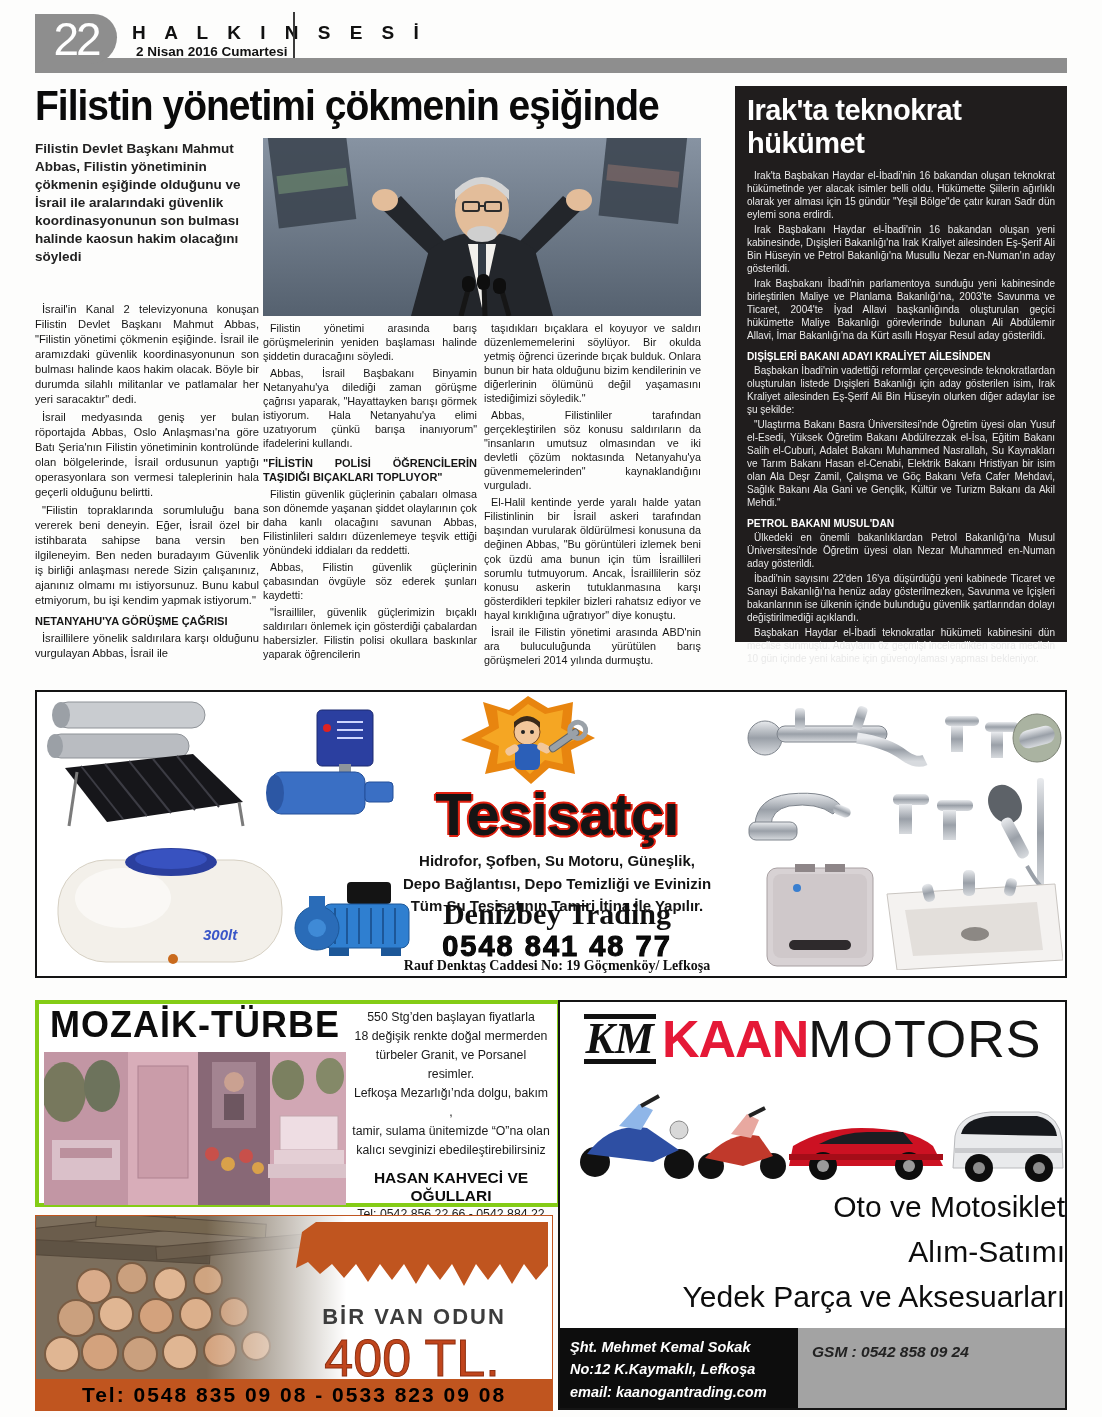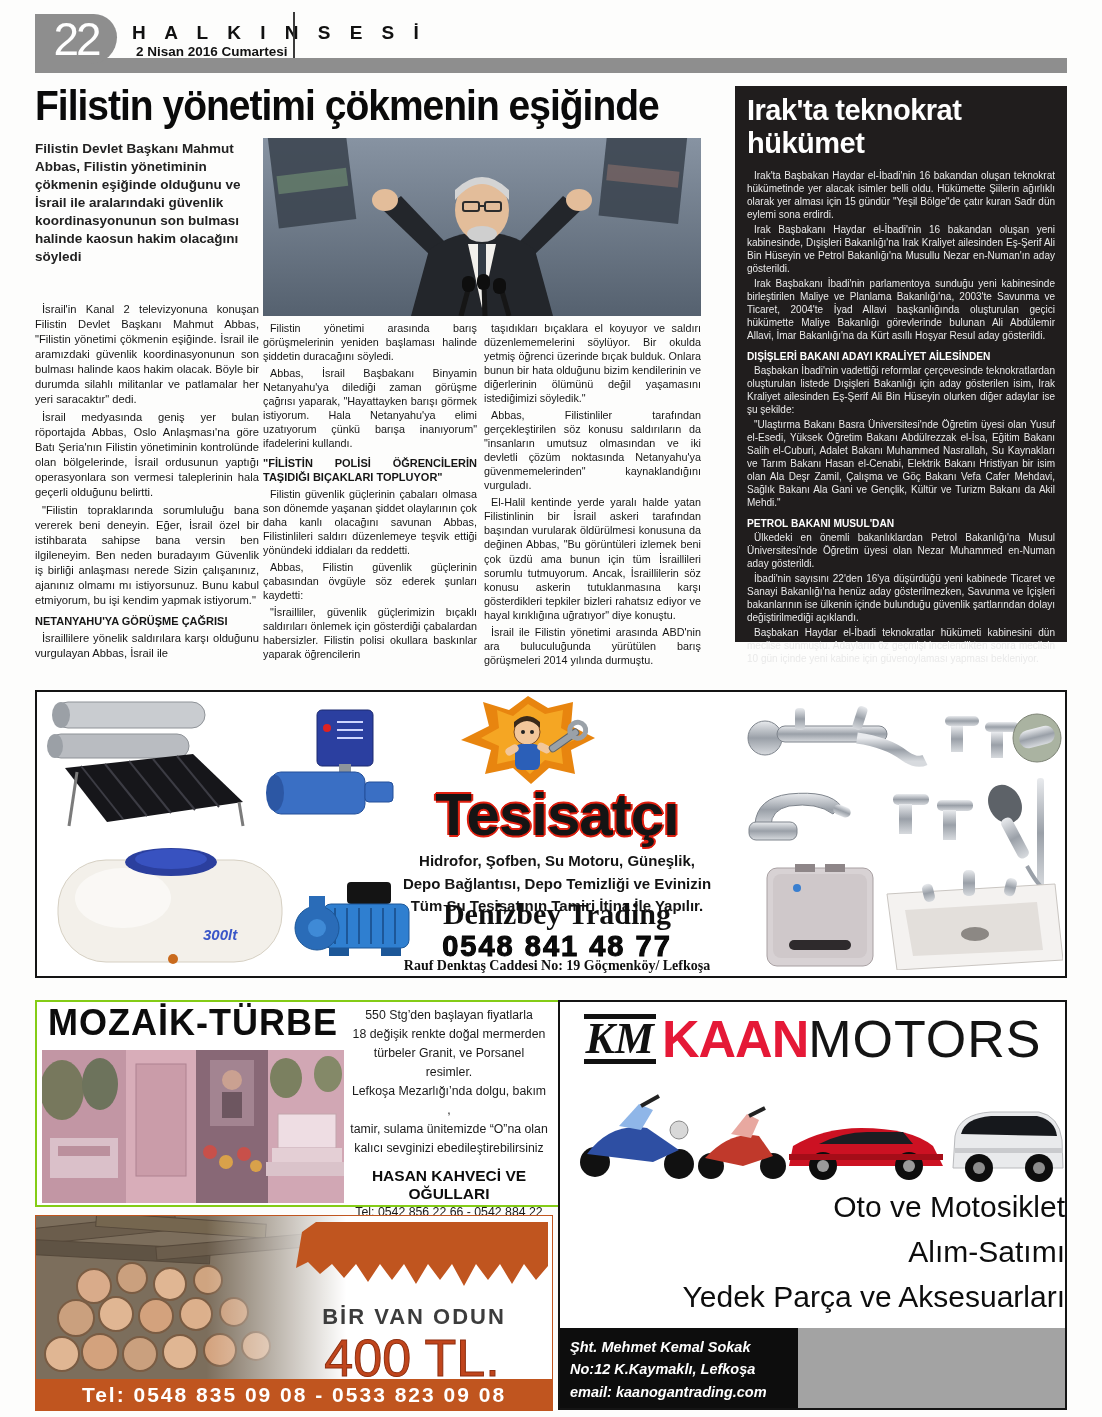--- a/index.html
+++ b/index.html
@@ -46,21 +46,21 @@
   .tz-services{position:absolute;left:330px;top:158px;width:380px;text-align:center;font-size:15px;
                font-weight:bold;color:#141414;line-height:1.5;}
   .tz-company{position:absolute;left:330px;top:205px;width:380px;text-align:center;
               font-family:"Liberation Serif",serif;font-size:30px;font-weight:bold;color:#101010;}
   .tz-phone{position:absolute;left:330px;top:238px;width:380px;text-align:center;font-size:29px;
             font-weight:bold;letter-spacing:2px;color:#0d0d0d;-webkit-text-stroke:1px #000;}
   .tz-address{position:absolute;left:300px;top:266px;width:440px;text-align:center;
               font-family:"Liberation Serif",serif;font-size:14px;font-weight:bold;color:#101010;}
 
   
-  .mozaik{position:absolute;left:35px;top:1000px;width:526px;height:207px;border:2px solid #84cc16;
+  .mozaik{position:absolute;left:35px;top:1000px;width:526px;height:207px;border:4px solid #84cc16;
           background:#fff;box-sizing:border-box;}
   .mz-title{position:absolute;left:6px;top:0px;width:300px;text-align:center;font-size:36px;
             font-weight:bold;letter-spacing:1px;color:#0c0c0c;}
   .mz-photos{position:absolute;left:5px;top:48px;width:302px;height:153px;}
   .mz-text{position:absolute;left:312px;top:4px;width:200px;text-align:center;}
   .mz-text .line{font-size:12.3px;line-height:1.55;color:#1a1a1a;}
   .mz-company{font-size:15.5px;font-weight:bold;margin-top:9px;color:#0c0c0c;}
   .mz-phones .line{font-size:12.3px;line-height:1.6;color:#1a1a1a;}
 
   
@@ -84,21 +84,21 @@
   .odun{position:absolute;left:35px;top:1215px;width:518px;height:196px;background:#fff;
         border:1px solid #c0551f;box-sizing:border-box;overflow:hidden;}
   .odun-wood{position:absolute;left:0;top:0;}
   .odun-banner{position:absolute;right:4px;top:6px;width:252px;height:76px;}
   .odun-banner-text{position:absolute;right:16px;top:14px;width:230px;text-align:center;font-size:31px;
                     font-weight:bold;color:#fff;letter-spacing:1px;text-shadow:1px 2px 2px rgba(0,0,0,.35);}
   .odun-product{position:absolute;right:28px;top:88px;width:220px;text-align:center;font-size:22px;
                 font-weight:bold;letter-spacing:2px;color:#3c3c3c;}
   .odun-price{position:absolute;right:30px;top:112px;width:220px;text-align:center;font-size:52px;
               font-weight:normal;color:#c0451c;-webkit-text-stroke:1px #8e2f10;}
-  .odun-phonebar{position:absolute;left:0;right:0;bottom:0;height:31px;background:#c0551f;color:#ffffff;
+  .odun-phonebar{position:absolute;left:0;right:0;bottom:0;height:31px;background:#c0551f;color:#000000;
                  display:flex;align-items:center;justify-content:center;font-size:21px;font-weight:bold;letter-spacing:2px;}
 </style>
 </head>
 <body>
 
 <div class="page">
 
   <div class="gray-band"></div>
   <div class="pagenum">22</div>
   <div class="masthead">H A L K I N   S E S İ</div>
@@ -448,20 +448,21 @@
         <div class="line">Alım-Satımı</div>
         <div class="line">Yedek Parça ve Aksesuarları</div>
       </div>
     <div class="kaan-bottom">
       <div class="kaan-address">
           <div class="line">Şht. Mehmet Kemal Sokak</div>
           <div class="line">No:12 K.Kaymaklı, Lefkoşa</div>
           <div class="line">email: kaanogantrading.com</div>
         </div>
       <div class="kaan-contact">
+          <div class="line">GSM : 0542 858 09 24</div>
         </div>
     </div>
   </div>
 
   <div class="odun">
     <div class="odun-wood">
       <svg width="310" height="165" viewBox="0 0 310 165">
         <defs>
           <linearGradient id="fadeR" x1="0" y1="0" x2="1" y2="0">
             <stop offset="0.55" stop-color="#ffffff" stop-opacity="0"></stop>

